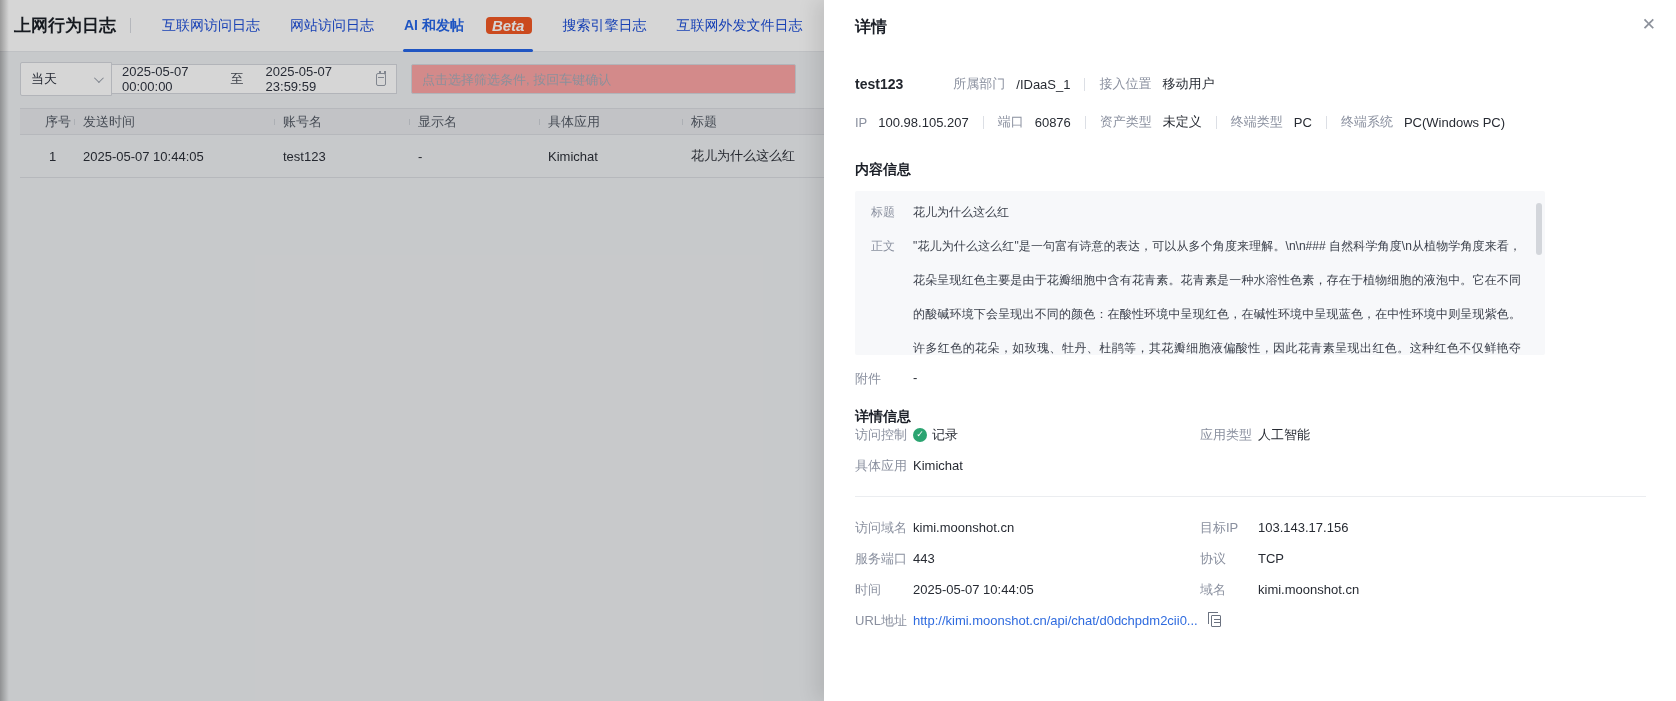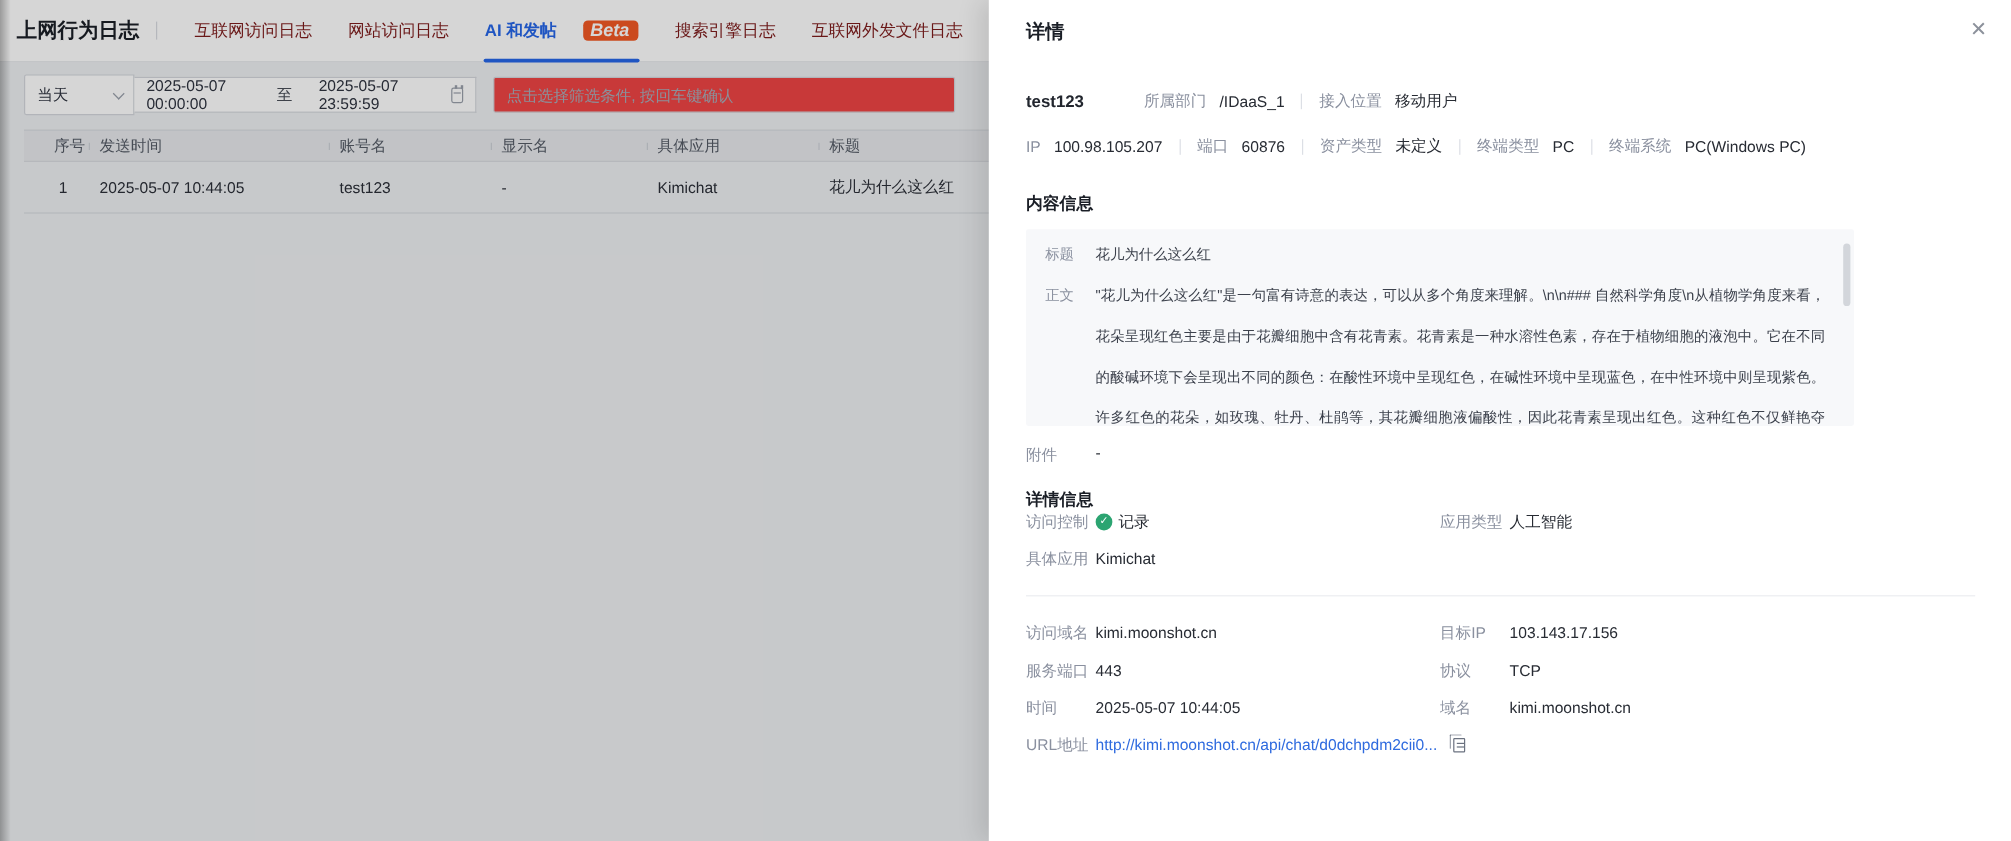--- a/index.html
+++ b/index.html
@@ -7,41 +7,41 @@
   body { font-family:"Liberation Sans","DejaVu Sans",sans-serif; }
   .screen { position:relative; width:1676px; height:701px; background:#fff; overflow:hidden; }
 
   
   .main { position:absolute; inset:0; background:#eef0f2; }
   .nav { position:relative; height:52px; background:#fff; border-bottom:1px solid #e4e6ea;
          display:flex; align-items:center; padding:0 14px; }
   .nav-title { font-size:17px; font-weight:700; color:#1b1f27; margin-right:14px; }
   .nav-sep { width:1px; height:15px; background:#d8dbe0; margin-right:16px; }
   .tab { position:relative; height:52px; display:flex; align-items:center; gap:6px;
-         padding:0 15px; font-size:14px; color:#7f1d1d; cursor:pointer; }
+         padding:0 15px; font-size:14px; color:#1d4ed8; cursor:pointer; }
   .tab.active { color:#2666e8; font-weight:700; }
   .tab.active::after { content:""; position:absolute; left:14px; right:14px; bottom:0;
          height:3px; background:#2666e8; border-radius:2px; }
   .beta { display:inline-block; background:#f25924; color:#fff; font-size:15px; font-style:italic;
           font-weight:700; line-height:17px; padding:0 8px 0 6px; border-radius:4px;margin-left:16px; }
 
   
   .filters { display:flex; align-items:center; margin:10px 20px 0 20px; }
   .ctl { height:30px; background:#fff; border:1px solid #d4d7dd; display:flex; align-items:center;
          font-size:13px; color:#2f3440; }
   .select { width:92px; justify-content:space-between; padding:16px 10px; border-radius:2px 0 0 2px; cursor:pointer; }
   .chev { width:7px; height:7px; border-right:1px solid #9aa0ab; border-bottom:1px solid #9aa0ab;
           transform:rotate(45deg) translateY(-2px); }
   .daterange { width:285px; padding:0 10px; gap:22px; border-left:none; cursor:pointer; }
   .daterange .to { color:#4a4f59; }
   .cal-icon { width:13px; height:13px; border:1px solid #9aa0ab; border-radius:2px; position:relative; margin-left:2px; }
   .cal-icon::before { content:""; position:absolute; left:1px; right:1px; top:3px; height:1px; background:#9aa0ab; }
   .cal-icon::after { content:""; position:absolute; top:-3px; left:2px; width:2px; height:3px;
           background:#9aa0ab; box-shadow:5px 0 0 #9aa0ab; }
-  .search { height:30px; flex:0 0 385px; margin-left:14px; background:#ef4444; border:1px solid #d4d7dd;
+  .search { height:30px; flex:0 0 385px; margin-left:14px; background:#fca5a5; border:1px solid #d4d7dd;
           border-radius:2px; font-size:13px; padding:0 10px; color:#2f3440; outline:none;
           font-family:"Liberation Sans","DejaVu Sans",sans-serif; }
   .search::placeholder { color:#a6acb8; }
 
   
   .table { margin:12px 0 0 20px; font-size:13px; }
   .t-head, .t-row { display:grid; grid-template-columns:60px 200px 135px 130px 143px 1fr; align-items:center; }
   .t-head { height:27px; background:#e7e9ec; color:#555b66; border-top:1px solid #d9dce1; border-bottom:1px solid #d9dce1; }
   .t-head .th { padding-left:3px; position:relative; }
   .t-head .th + .th::before { content:""; position:absolute; left:-6px; top:6px; bottom:6px; width:1px; background:#cdd1d7; }

